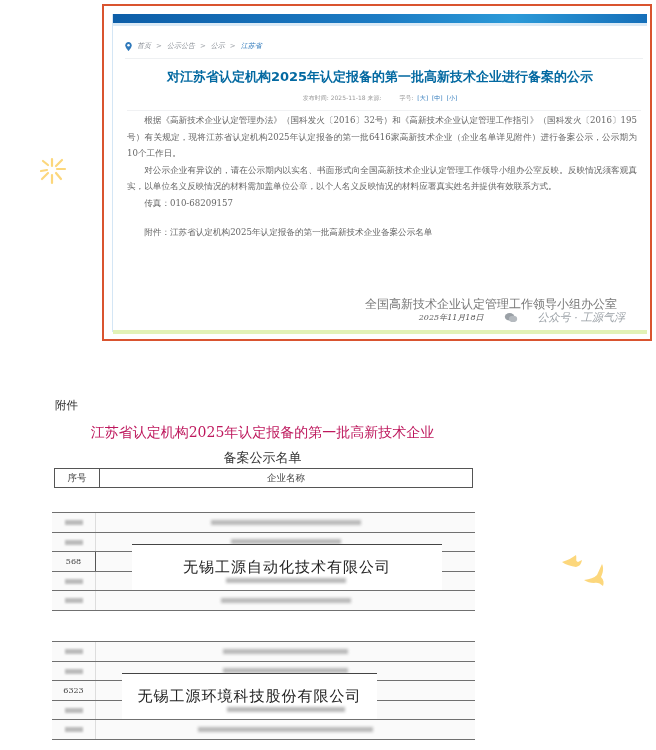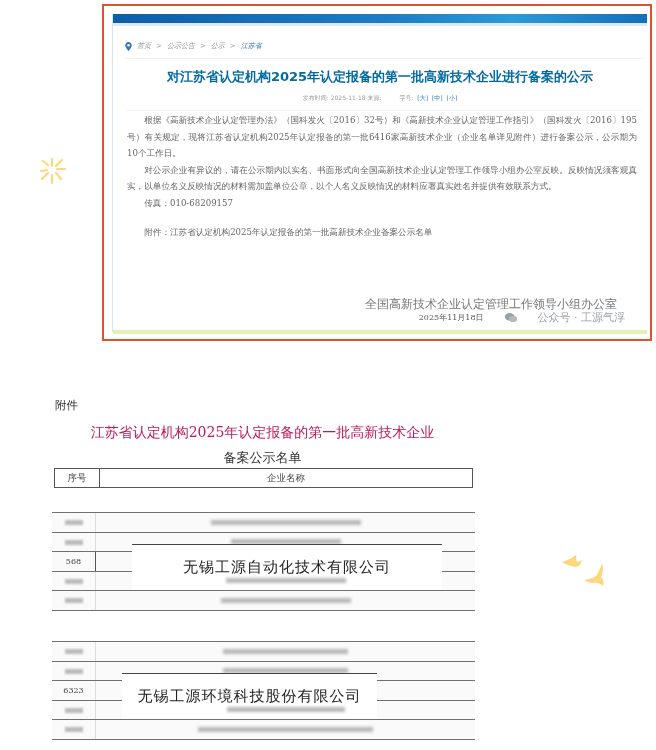--- a/index.html
+++ b/index.html
@@ -46,21 +46,21 @@
     position: absolute; left: 14px; right: 10px; top: 98px;
     font-size: 8.6px; line-height: 16.5px; color: #666;
   }
   .body p { text-indent: 2em; text-align: justify; }
   .body .sp { height: 13px; }
   .sign {
     position: absolute; right: 30px; top: 282px; font-size: 12px; color: #777; text-align: right;
   }
   .stamp {
     position: absolute; right: 22px; top: 296px; display: flex; align-items: center; gap: 20px;
-    font-family: "DejaVu Sans", sans-serif; font-size: 11px; color: #9aa0a6;
+    font-family: "DejaVu Sans", sans-serif; font-size: 11px; color: #9aa0a6; font-style: italic;
   }
   .stamp .date { font-family: "DejaVu Serif", serif; font-size: 8px; color:#555; }
   .stamp .wx { width: 14px; height: 11px; }
   .greenbar { position:absolute; left:0; right:0; bottom:-2px; height:4px; background:#e2f2b6; }
 
   
   .sparkle { position:absolute; left:38px; top:157px; width:30px; height:28px; }
   .birds { position:absolute; left:560px; top:550px; width:55px; height:40px; }
 
   

